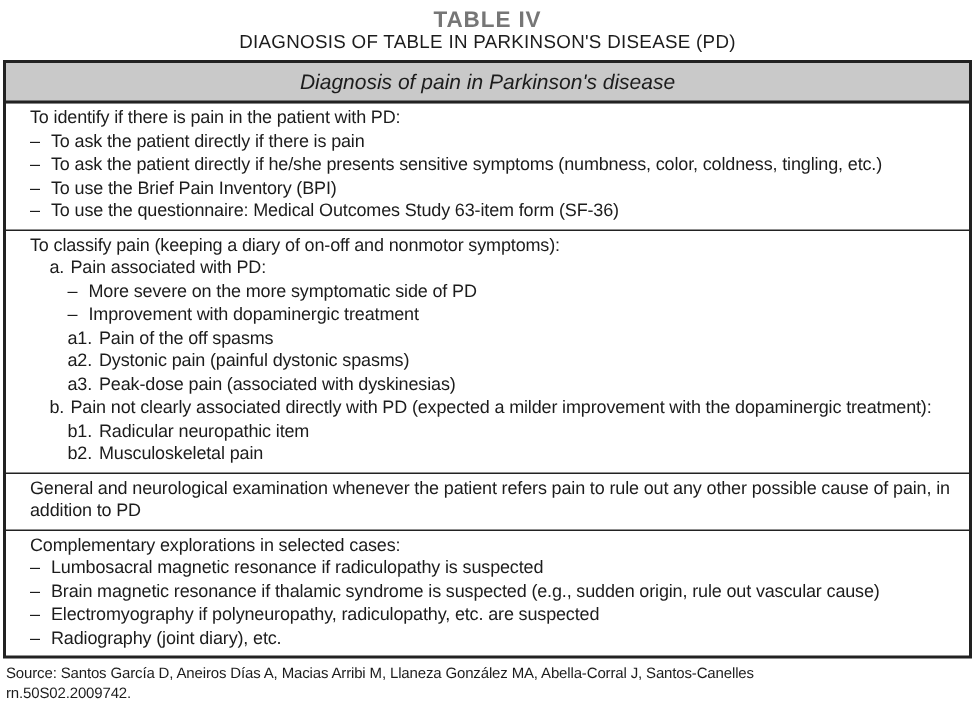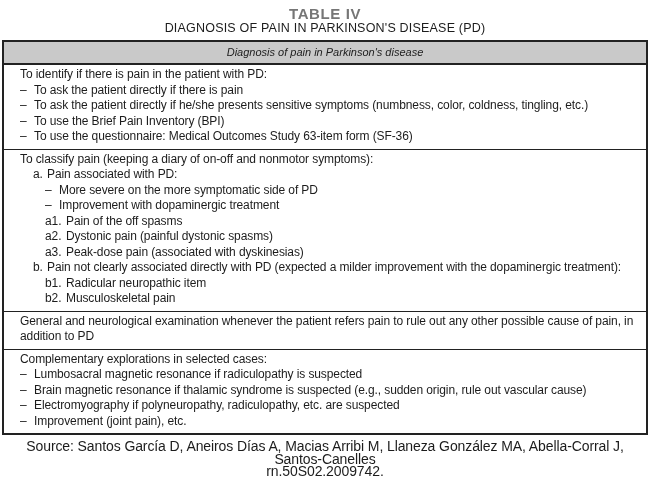--- a/index.html
+++ b/index.html
@@ -37,21 +37,21 @@
   }
   .dtable {
     margin: 4px 2px 0 2px;
     border: 2px solid var(--border, #222222);
   }
   .caption-row {
     background: var(--caption-bg, #c9c9c9);
     border-bottom: 2px solid var(--border, #222222);
     text-align: center;
     font-style: italic;
-    font-size: 11px;
+    font-size: 14px;
     padding: 4px 0 5px 0;
   }
   .section {
     padding: 2px 6px 4px 16px;
   }
   .section + .section {
     border-top: 1px solid var(--border, #222222);
   }
   .row {
     display: flex;
@@ -65,34 +65,33 @@
     white-space: pre;
   }
   .marker.w-narrow { min-width: 14px; }
   .marker.w-wide   { min-width: 21px; }
   .row .text { flex: 1 1 auto; }
   .ind-0 { padding-left: 0; }
   .ind-1 { padding-left: 13px; }
   .ind-2 { padding-left: 25px; }
   .source {
     margin: 5px 4px 0 4px;
-    font-size: 14px;
+    font-size: 10px;
     line-height: 12.5px;
     letter-spacing: -0.1px;
-    text-align: center;
   }
 </style>
 </head>
 <body>
 
 <div class="page">
 
   <div class="title-block">
     <div class="table-label">TABLE IV</div>
-    <div class="table-heading">DIAGNOSIS OF PAIN IN PARKINSON'S DISEASE (PD)</div>
+    <div class="table-heading">DIAGNOSIS OF TABLE IN PARKINSON'S DISEASE (PD)</div>
   </div>
 
   <div class="dtable">
     <div class="caption-row">
       <span>Diagnosis of pain in Parkinson's disease</span>
     </div>
     <div id="sections">
         <div class="section">
           <div class="row ind-0">
             <span class="text">To identify if there is pain in the patient with PD:</span>
@@ -171,21 +170,21 @@
           <div class="row ind-0">
             <span class="marker w-narrow">–</span>
             <span class="text">Brain magnetic resonance if thalamic syndrome is suspected (e.g., sudden origin, rule out vascular cause)</span>
           </div>
           <div class="row ind-0">
             <span class="marker w-narrow">–</span>
             <span class="text">Electromyography if polyneuropathy, radiculopathy, etc. are suspected</span>
           </div>
           <div class="row ind-0">
             <span class="marker w-narrow">–</span>
-            <span class="text">Improvement (joint pain), etc.</span>
+            <span class="text">Radiography (joint diary), etc.</span>
           </div>
         </div>
       </div>
   </div>
 
   <div class="source" id="source">
       <div>Source: Santos García D, Aneiros Días A, Macias Arribi M, Llaneza González MA, Abella-Corral J, Santos-Canelles</div>
       <div>rn.50S02.2009742.</div>
     </div>
 

